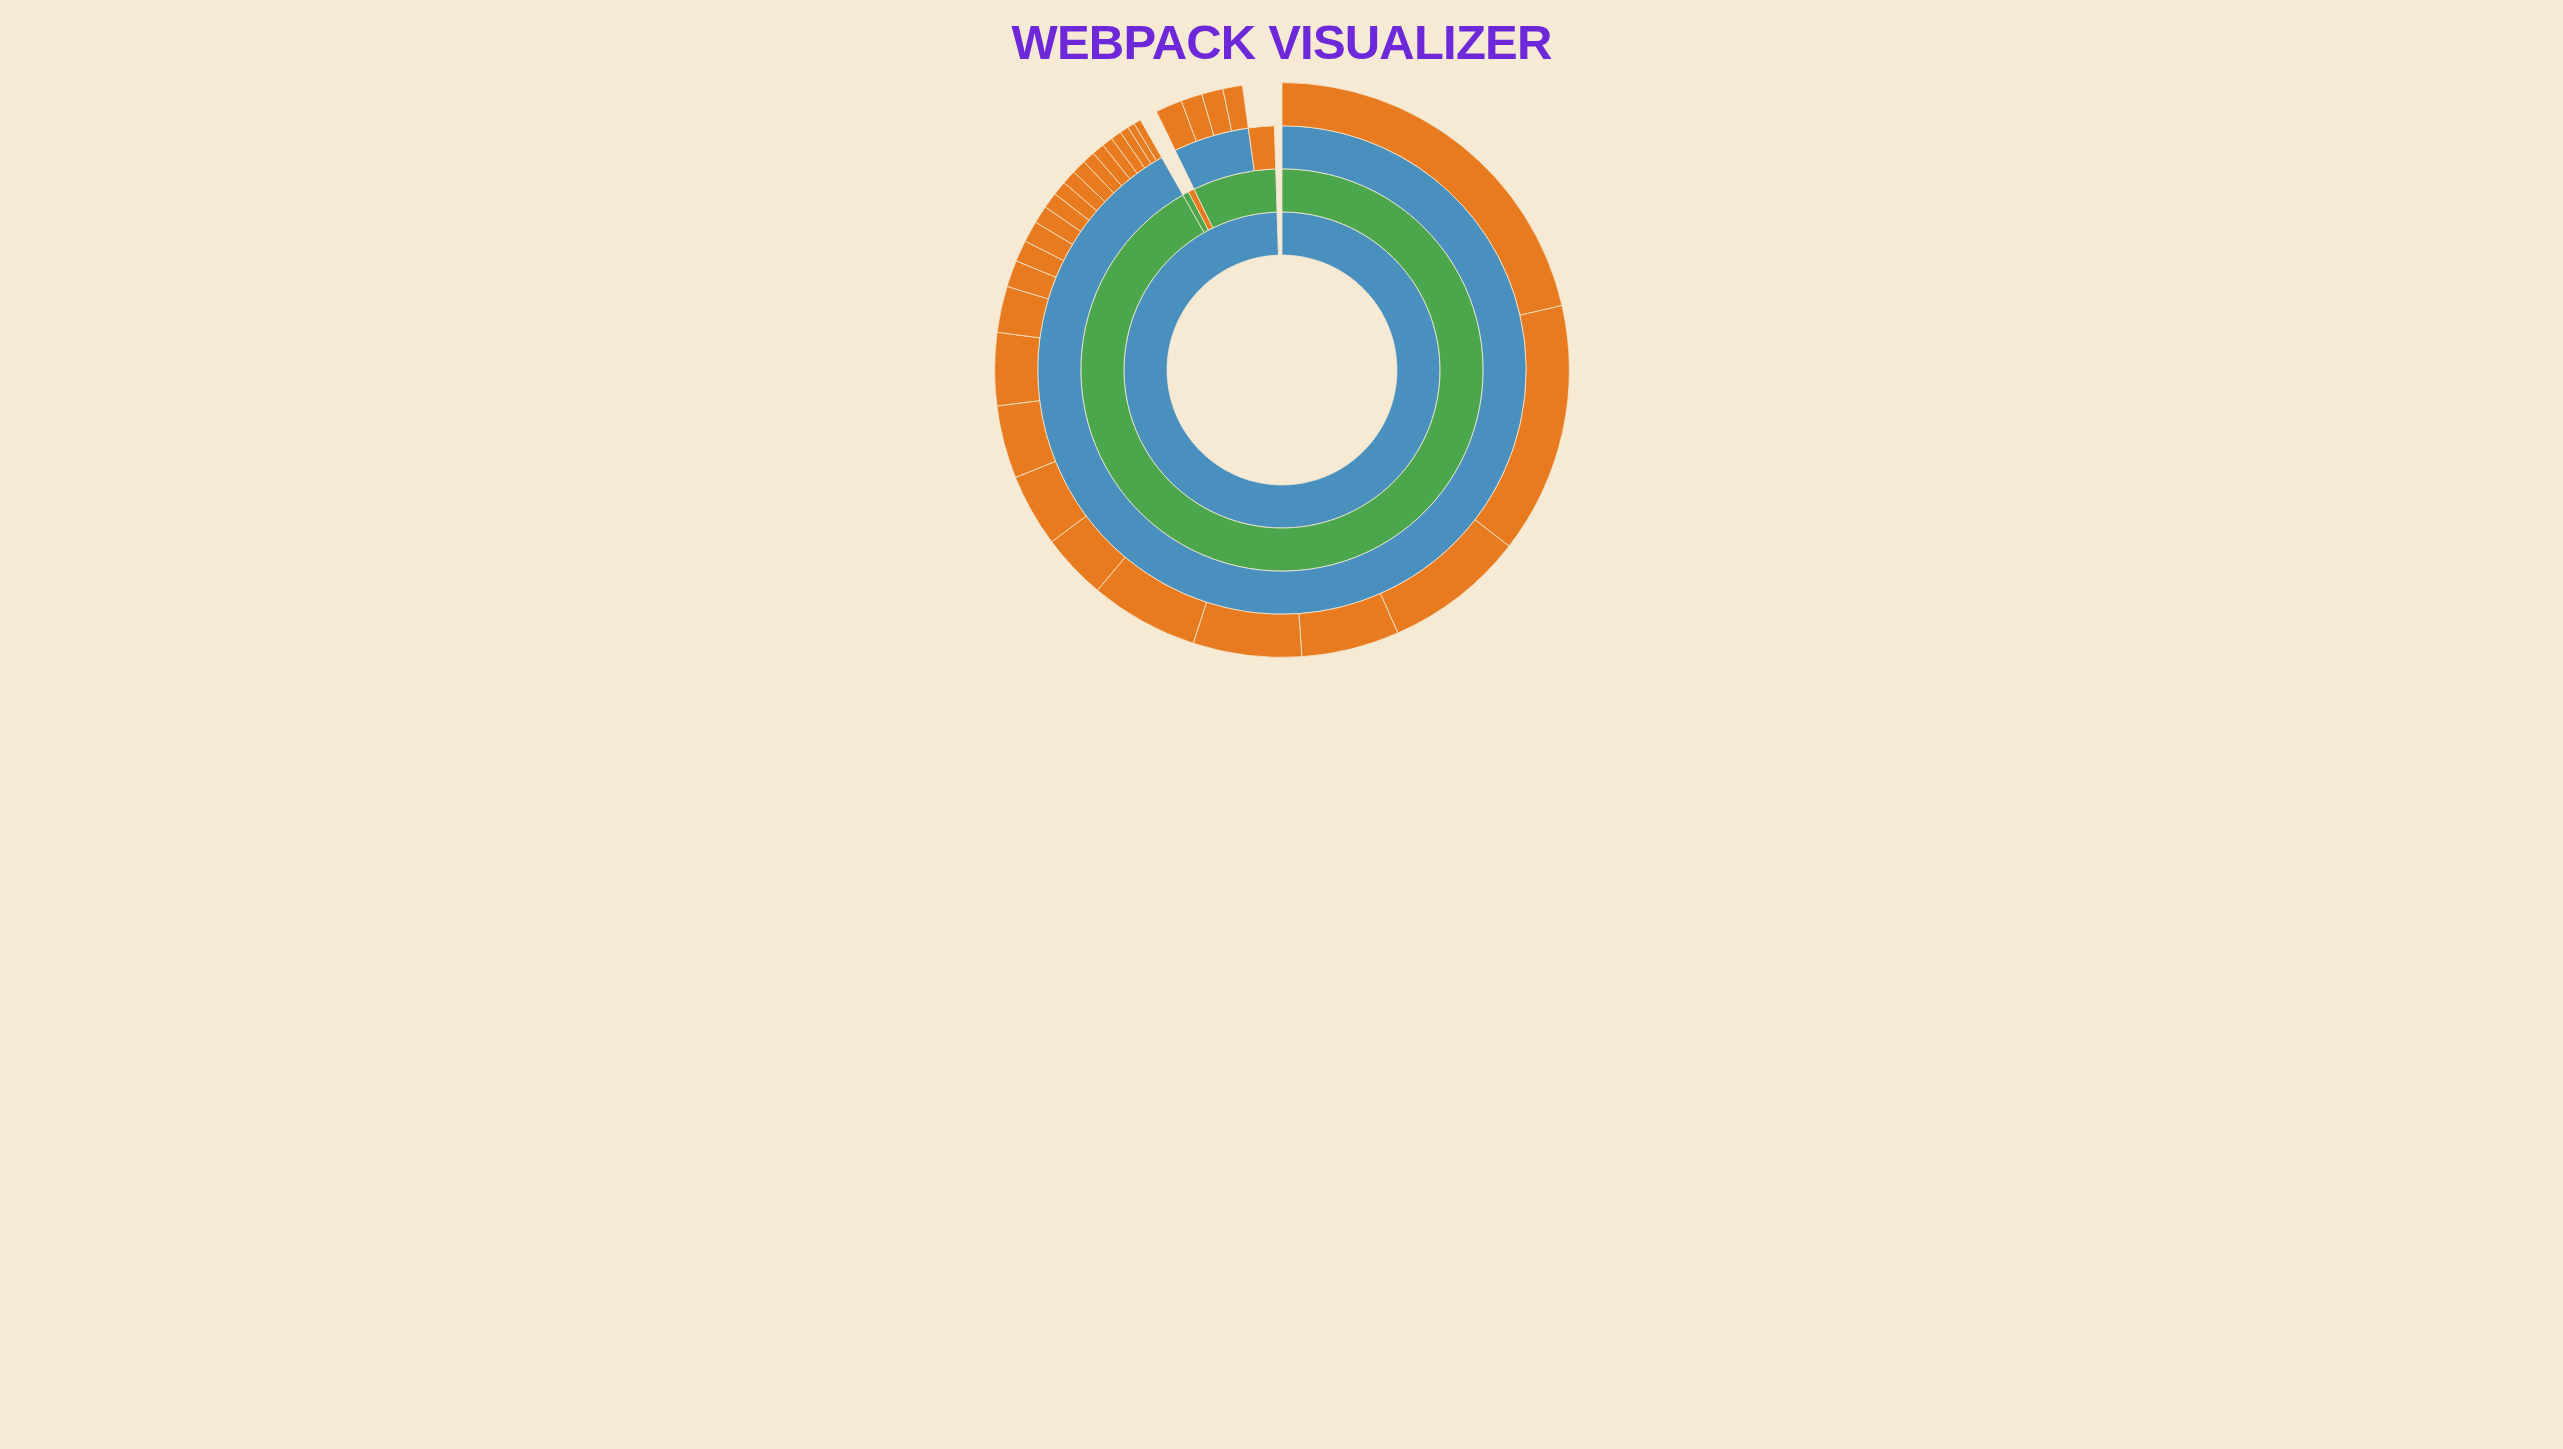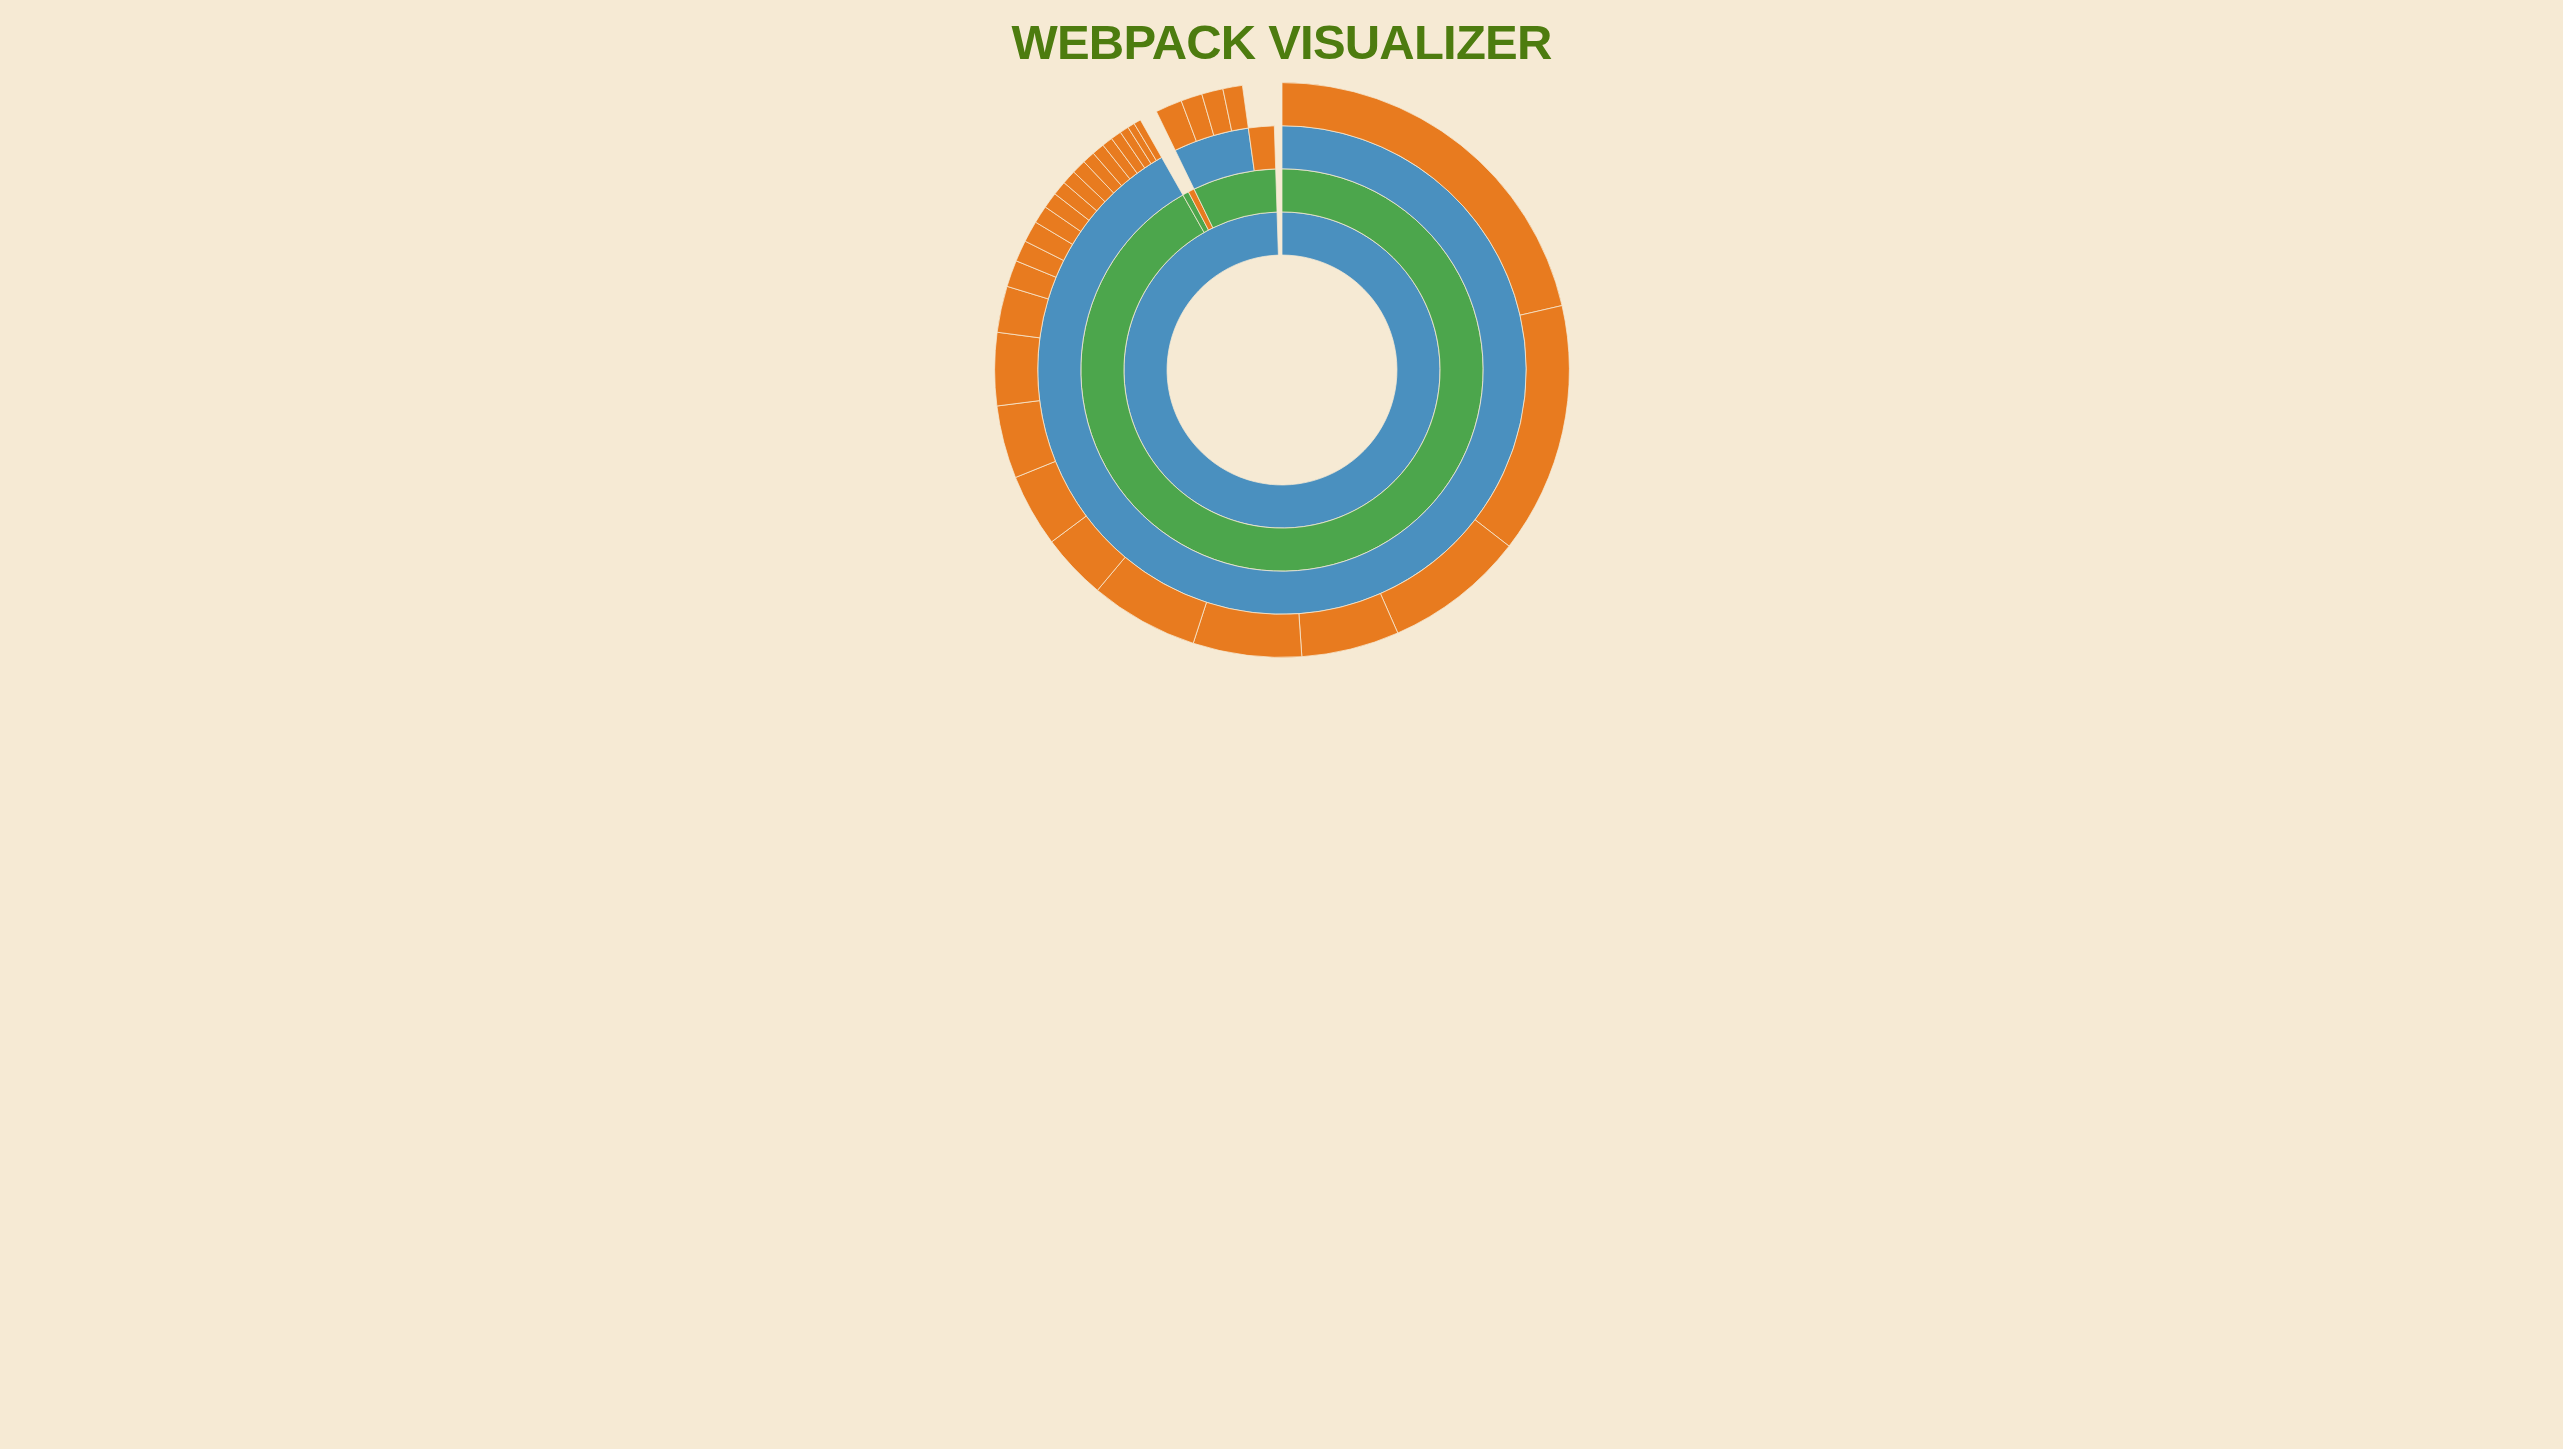--- a/index.html
+++ b/index.html
@@ -15,21 +15,21 @@
     min-height: 100%;
     display: flex;
     flex-direction: column;
     align-items: center;
   }
   .title {
     font-family: "Arial Black", "Helvetica Neue", Helvetica, Arial, sans-serif;
     font-weight: 900;
     font-stretch: condensed;
     letter-spacing: -0.8px;
-    color: #4d7c0f;
+    color: #6d28d9;
     font-size: 49px;
     margin-top: 14px;
     margin-bottom: 7.7px;
     text-align: center;
   }
   .chart-wrap {
     flex: 1 1 auto;
     display: flex;
     align-items: flex-start;
     justify-content: center;

